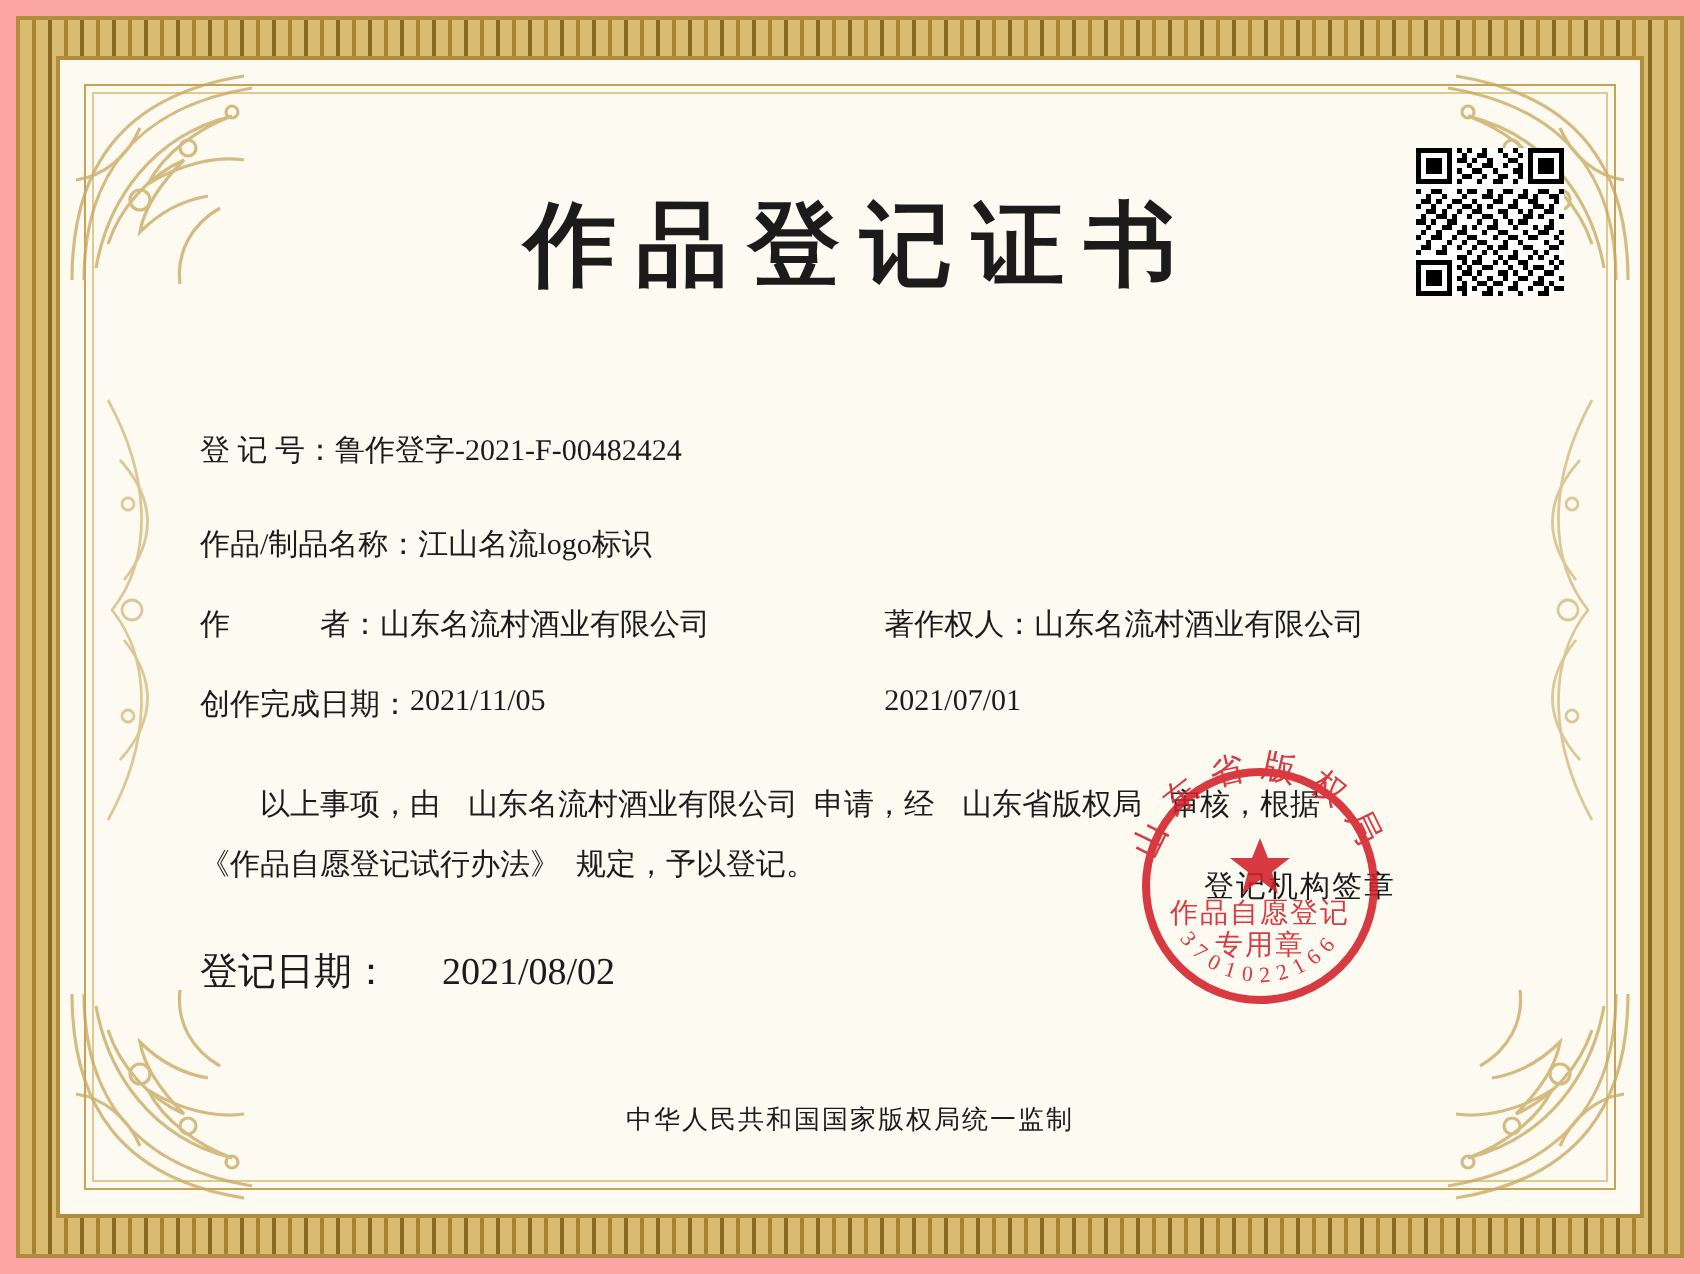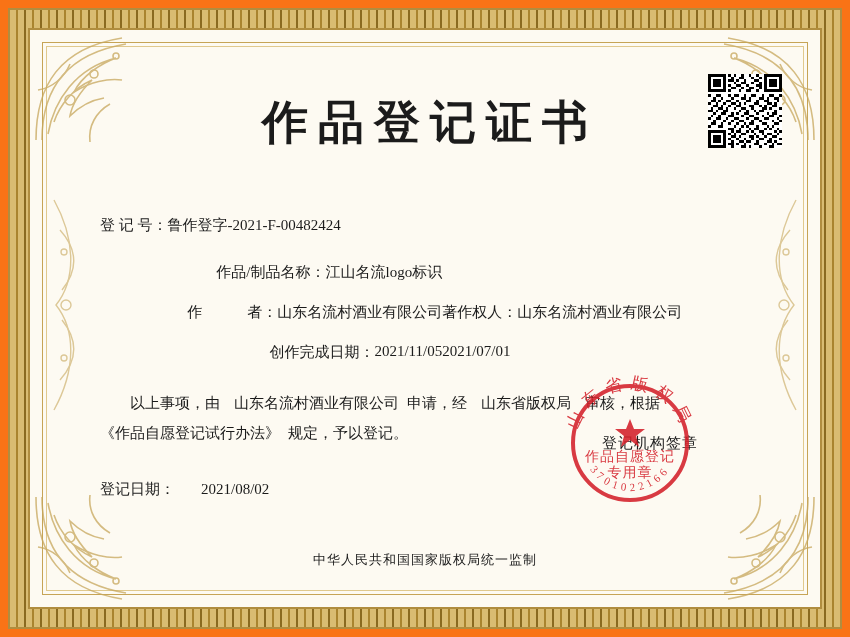--- a/index.html
+++ b/index.html
@@ -11,21 +11,21 @@
     width: 850px;
     height: 637px;
     font-family: "Liberation Serif", serif;
     overflow: hidden;
   }
 
   .certificate {
     position: relative;
     width: 850px;
     height: 637px;
-    background: #f97316;
+    background: #fca5a5;
     box-sizing: border-box;
   }
 
   
   .border-outer {
     position: absolute;
     left: 8px;
     top: 8px;
     right: 8px;
     bottom: 8px;
@@ -139,21 +139,20 @@
     color: #1b1b1b;
   }
 
   .grid-row {
     display: flex;
     margin-bottom: 21px;
   }
   .col-left {
     width: 52%;
     display: flex;
-    justify-content: flex-end;
   }
   .col-right {
     width: 48%;
     display: flex;
   }
   .lbl-fixed { white-space: pre; }
 
   .statement {
     margin-top: 26px;
     line-height: 30px;
@@ -162,21 +161,21 @@
     text-align: justify;
   }
   .statement .ind { display: inline-block; width: 30px; }
   .sp { display: inline-block; width: 14px; }
   .sp-sm { display: inline-block; width: 8px; }
 
   .date-row {
     position: absolute;
     left: 40px;
     bottom: 82px;
-    font-size: 15px;
+    font-size: 19px;
     color: #1b1b1b;
   }
   .date-row .dval { margin-left: 26px; }
 
   .footer {
     position: absolute;
     left: 0;
     right: 0;
     bottom: 12px;
     text-align: center;

